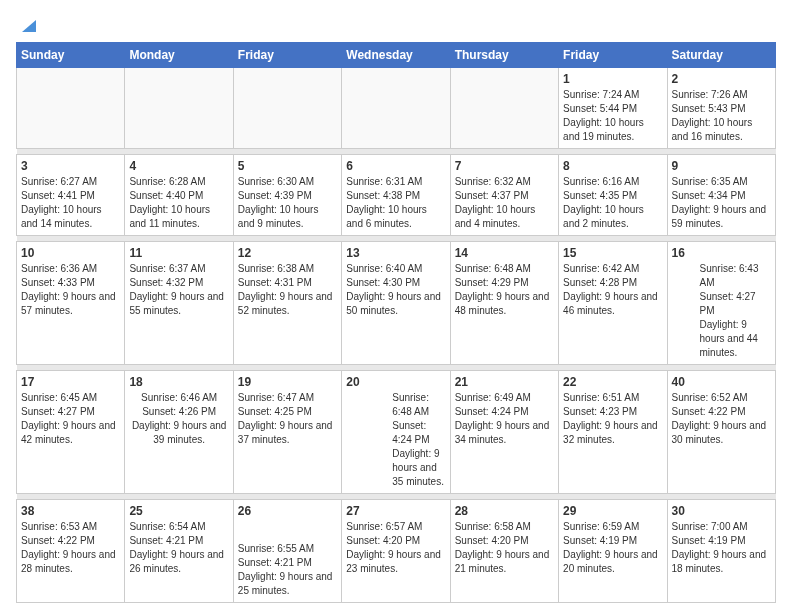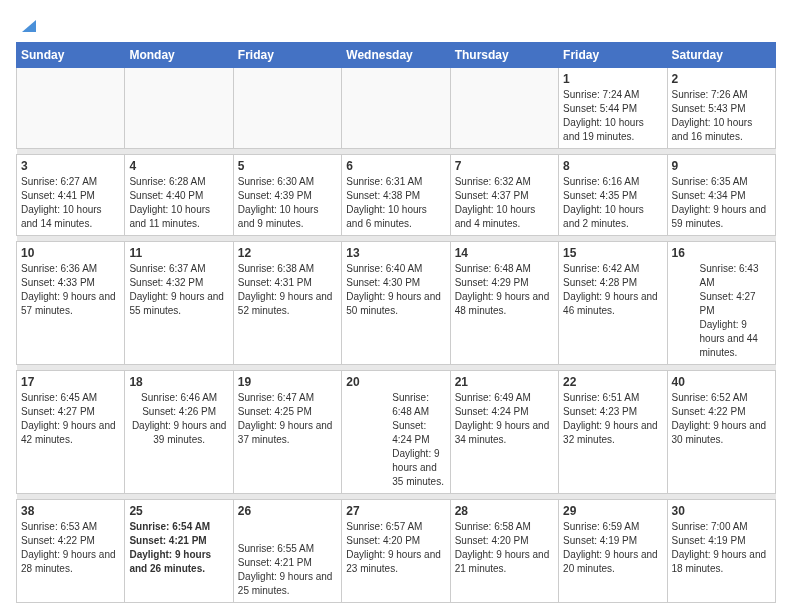--- a/index.html
+++ b/index.html
@@ -308,21 +308,21 @@
         </tr>
         <tr>
           <td>
             <span class="day-number">38</span>
             <div class="cell-info" style="white-space: pre-wrap;">Sunrise: 6:53 AM
 Sunset: 4:22 PM
 Daylight: 9 hours and 28 minutes.</div>
           </td>
           <td>
             <span class="day-number">25</span>
-            <div class="cell-info" style="white-space: pre-wrap; font-weight: bold;">Sunrise: 6:54 AM
+            <div class="cell-info" style="white-space: pre-wrap;">Sunrise: 6:54 AM
 Sunset: 4:21 PM
 Daylight: 9 hours and 26 minutes.</div>
           </td>
           <td>
             <span class="day-number">26</span>
             <div class="cell-info" style="white-space: pre-wrap; margin-top: 24px;">Sunrise: 6:55 AM
 Sunset: 4:21 PM
 Daylight: 9 hours and 25 minutes.</div>
           </td>
           <td>

